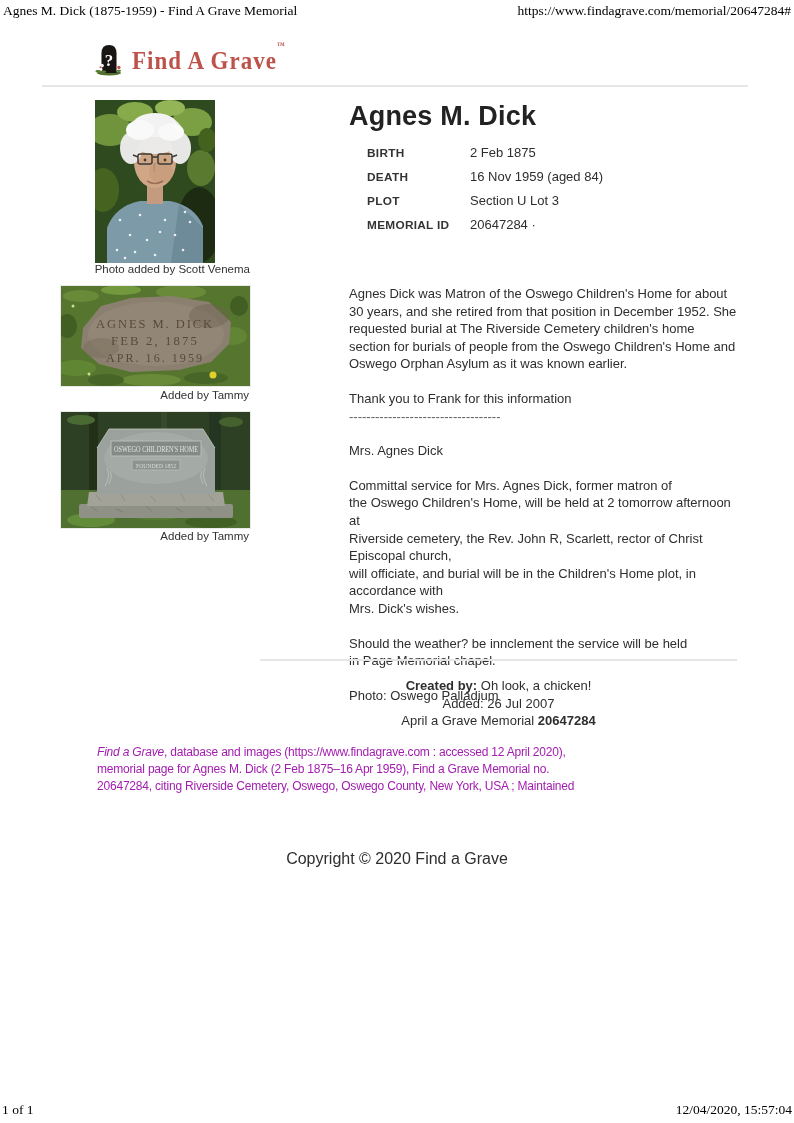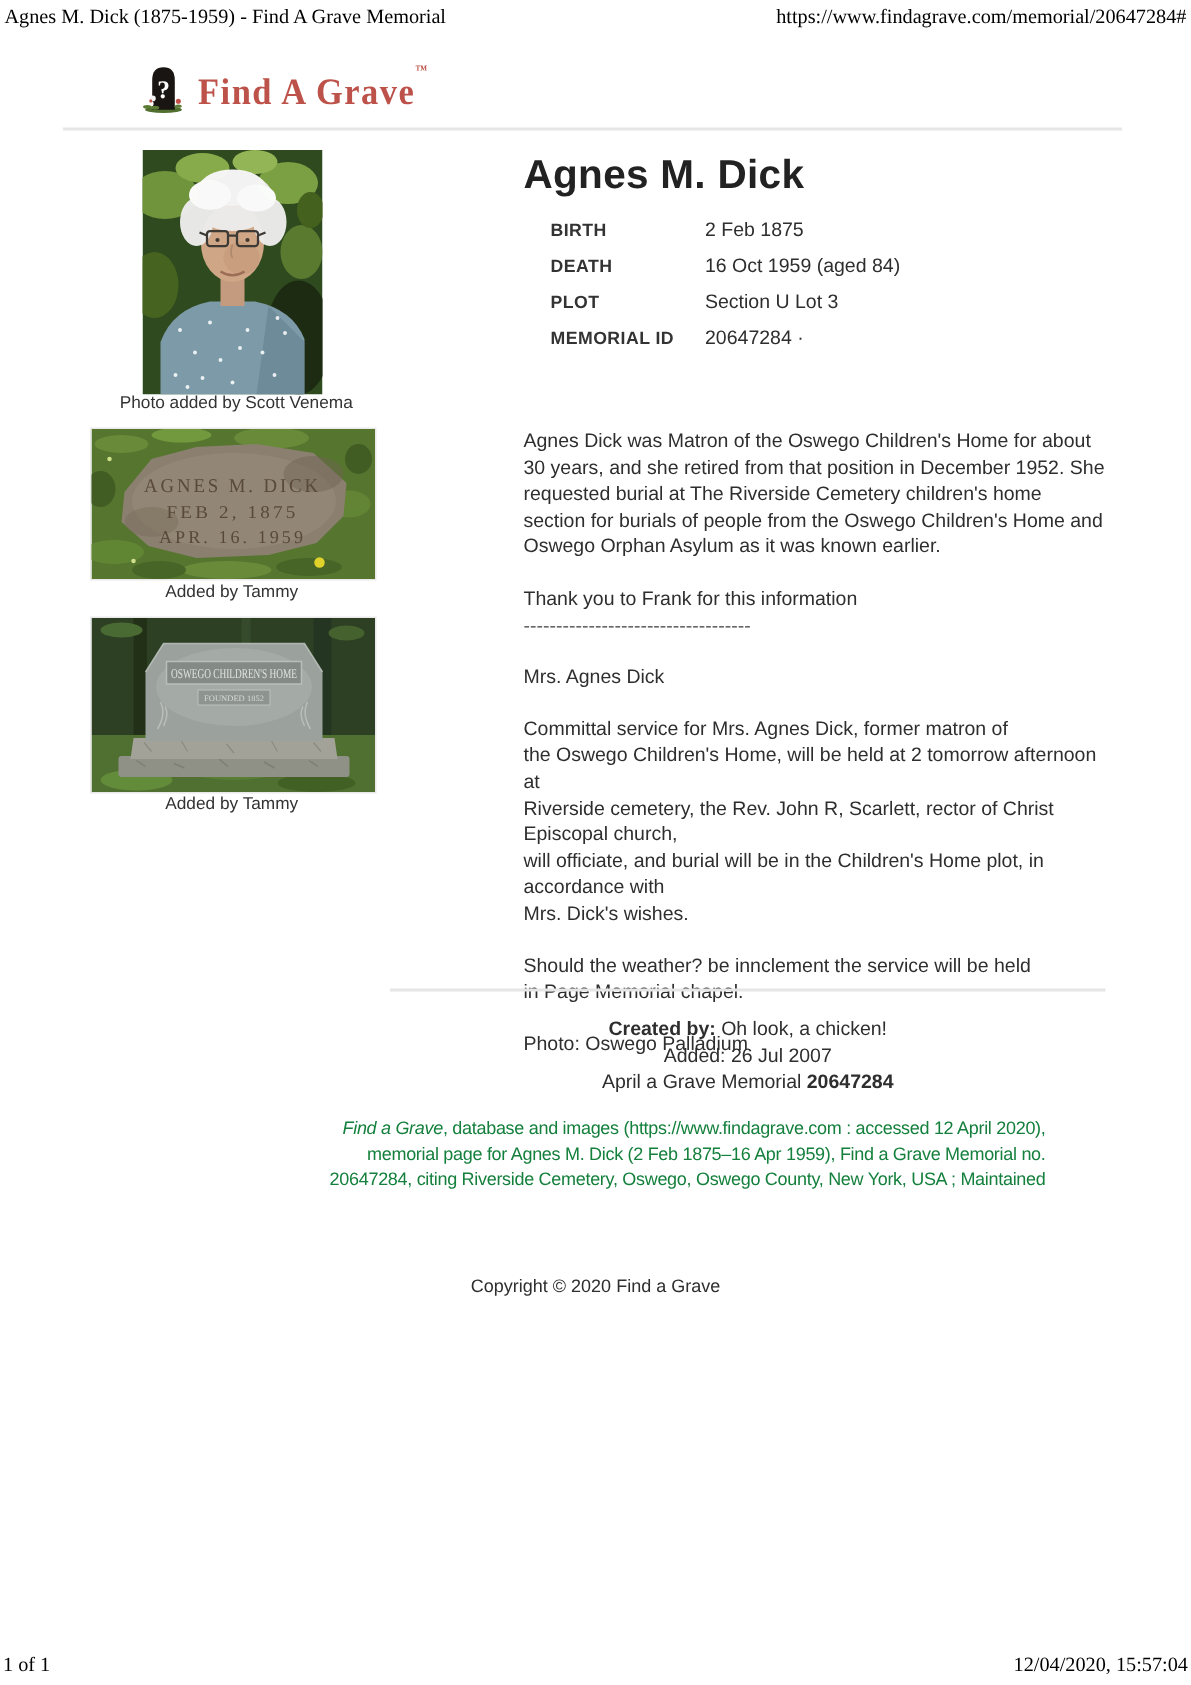--- a/index.html
+++ b/index.html
@@ -12,43 +12,43 @@
 
   
   .logo { left:93px; top:42px; display:flex; align-items:center; gap:7px; }
   .logo-text { font-family:"Liberation Serif", serif; font-weight:700; font-size:23px;
     color:#bc5249; letter-spacing:1px; transform:scaleY(1.08); white-space:nowrap; }
   .logo-tm { font-size:8px; vertical-align:top; position:relative; top:-6px; }
 
   .rule { background:#e6e6e6; height:2px; }
 
   
-  .caption { font-size:11.5px; color:#333; text-align:center; }
+  .caption { font-size:11.5px; color:#333; text-align:right; }
   .photo-frame { border:1px solid #e9e9e9; }
 
   
   .name-title { font-size:27px; font-weight:700; color:#222; letter-spacing:.2px; line-height:33px; }
   .details { margin-top:11px; }
   .detail-row { display:flex; margin-bottom:6px; line-height:17px; }
   .detail-label { width:121px; font-size:11.8px; font-weight:700; color:#333; letter-spacing:.3px; padding-top:1px;padding-left:18px; }
   .detail-value { font-size:13px; color:#2e2e2e; }
 
   .bio { font-size:13px; line-height:17.6px; color:#2e2e2e; }
   .bio .para { margin-bottom:17px; }
   .bio .tight { margin-bottom:0; }
   .pre { white-space:pre-line; }
   .dashes { color:#5d5d5d; }
 
   .created-block { text-align:center; font-size:13px; line-height:17.5px; color:#2e2e2e; }
   .bold { font-weight:700; }
 
-  .citation { text-align:right; font-size:12px; line-height:17px; letter-spacing:-0.2px; color:#15803d; }
+  .citation { text-align:left; font-size:12px; line-height:17px; letter-spacing:-0.2px; color:#a21caf; }
   .citation .ital { font-style:italic; }
 
-  .copyright { text-align:center; font-size:12px; color:#2e2e2e; }
+  .copyright { text-align:center; font-size:16px; color:#2e2e2e; }
 
   svg text { font-family:"Liberation Serif", serif; }
 </style>
 </head>
 <body>
 
 <div class="abs print-meta" style="left:3px; top:3px;">Agnes M. Dick (1875-1959) - Find A Grave Memorial</div>
 <div class="abs print-meta" style="right:3px; top:3px;">https://www.findagrave.com/memorial/20647284#</div>
 
 <div class="abs logo">
@@ -207,21 +207,21 @@
 
 <div class="abs" style="left:349px; top:100px; width:390px;">
   <div class="name-title">Agnes M. Dick</div>
   <div class="details">
     <div class="detail-row">
       <div class="detail-label">BIRTH</div>
       <div class="detail-value">2 Feb 1875</div>
     </div>
     <div class="detail-row">
       <div class="detail-label">DEATH</div>
-      <div class="detail-value">16 Oct 1959 (aged 84)</div>
+      <div class="detail-value">16 Nov 1959 (aged 84)</div>
     </div>
     <div class="detail-row">
       <div class="detail-label">PLOT</div>
       <div class="detail-value">Section U Lot 3</div>
     </div>
     <div class="detail-row">
       <div class="detail-label">MEMORIAL ID</div>
       <div class="detail-value">20647284 ·</div>
     </div>
   </div>

